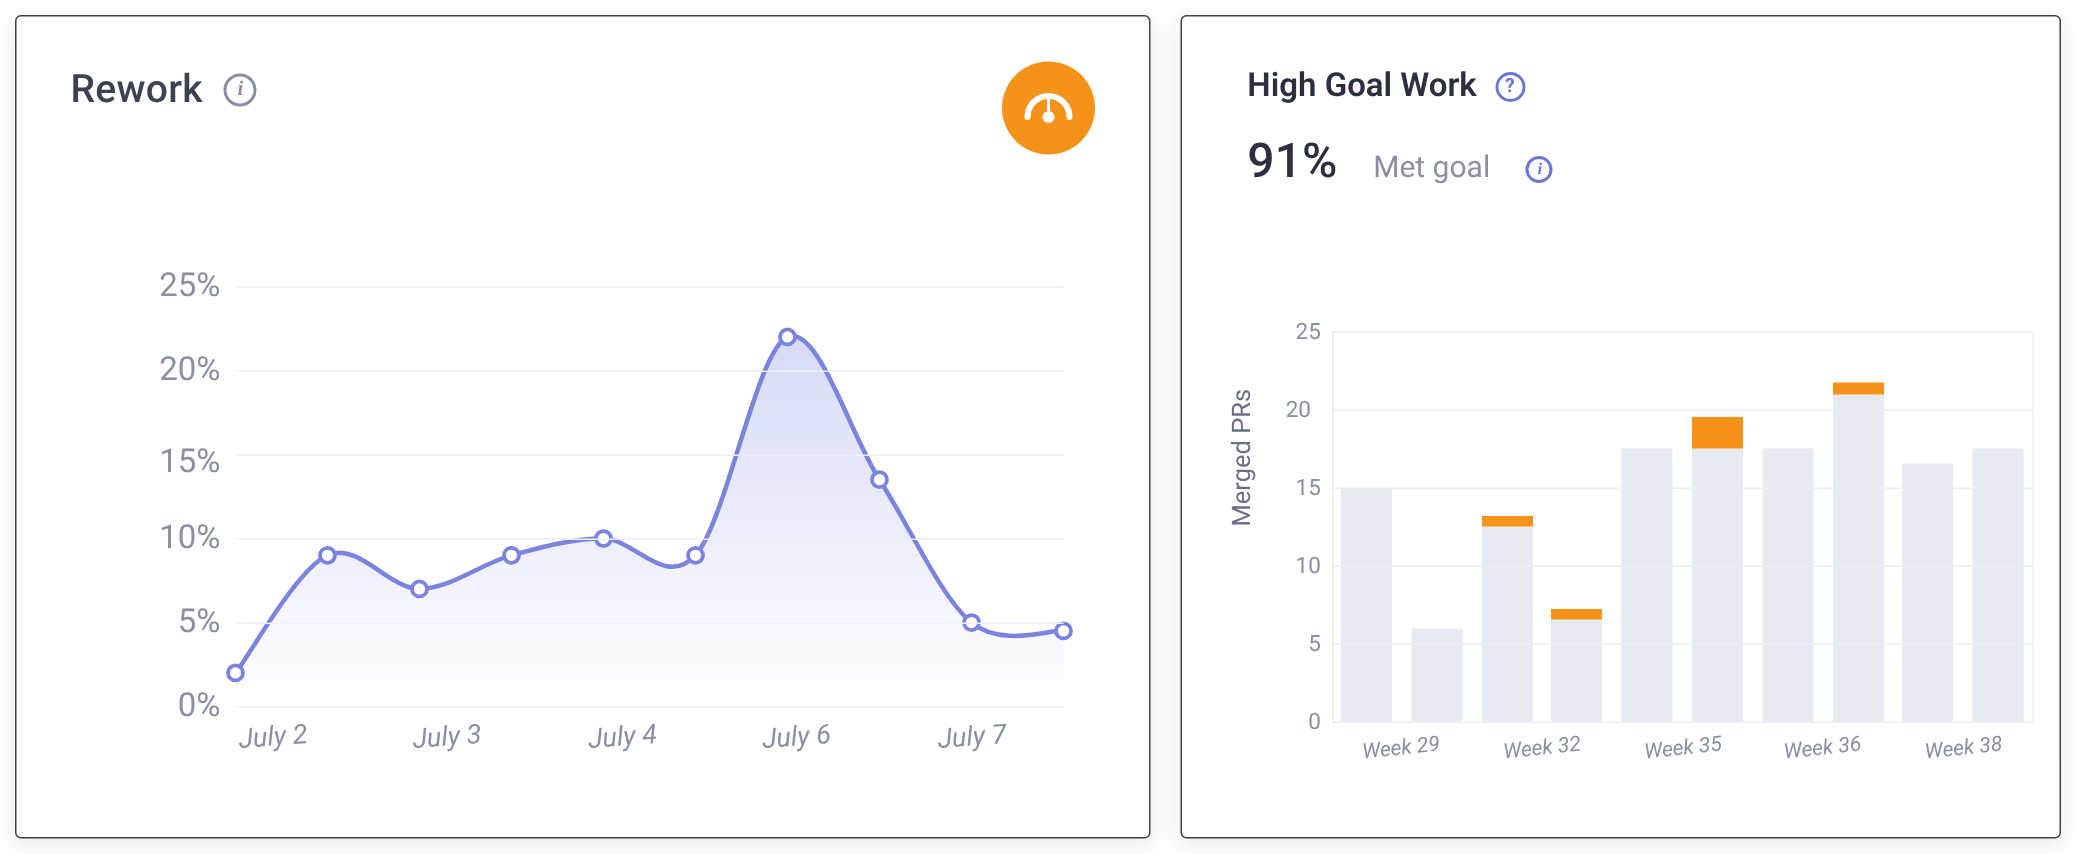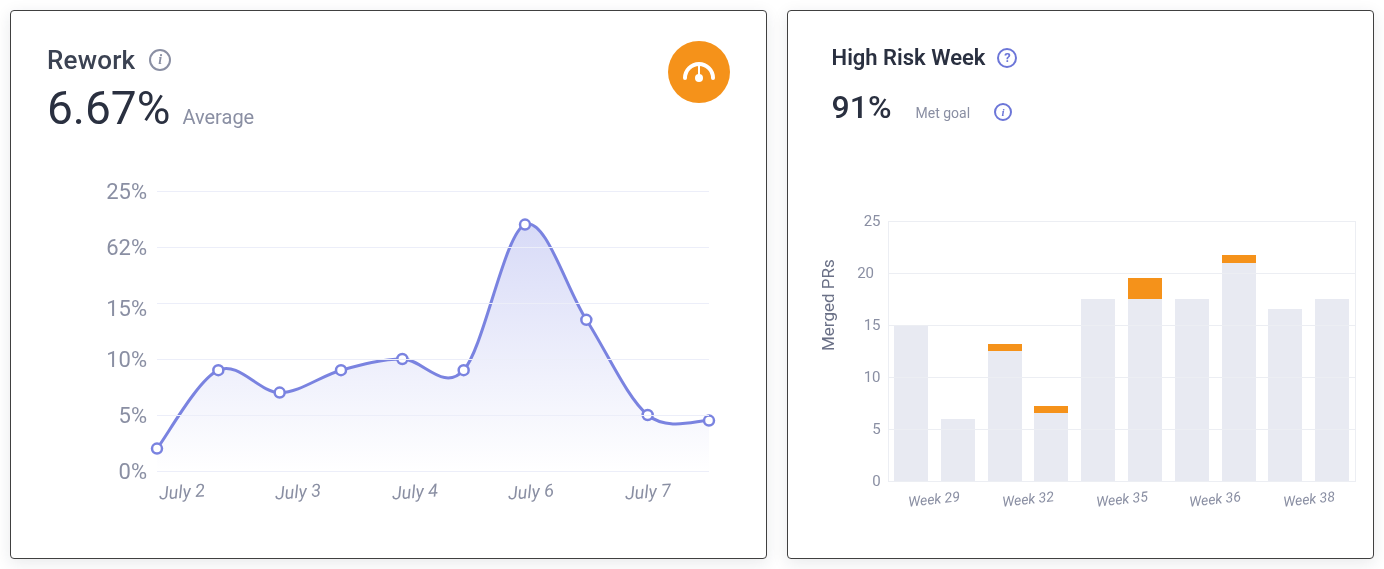--- a/index.html
+++ b/index.html
@@ -159,21 +159,21 @@
     align-items: baseline;
     gap: 24px;
     margin-top: 18px;
   }
   .right-value {
     font-size: 32px;
     font-weight: 500;
     color: #2a3040;
   }
   .right-value-label {
-    font-size: 14px;
+    font-size: 20px;
     color: #8a8fa3;
   }
   .info-icon-sm {
     width: 18px; height: 18px;
     border: 2px solid #6c76d8;
     border-radius: 50%;
     display: inline-flex;
     align-items: center;
     justify-content: center;
     color: #6c76d8;
@@ -255,24 +255,20 @@
 </head>
 <body>
 
 <div class="card card-left">
 
   <div class="left-title-row">
     <span class="left-title">Rework</span>
     <span class="info-icon">i</span>
   </div>
 
-  <div class="left-value-row">
-    <span class="left-value">6.67%</span>
-    <span class="left-value-label">Average</span>
-  </div>
 
   <div class="gauge-badge">
     <svg width="40" height="40" viewBox="0 0 40 40">
       <path d="M6 26 A14 14 0 0 1 34 26" fill="none" stroke="#fff" stroke-width="4" stroke-linecap="round"></path>
       <circle cx="20" cy="26" r="4" fill="#fff"></circle>
       <rect x="19" y="12" width="2" height="12" fill="#fff" rx="1"></rect>
     </svg>
   </div>
 
   <div class="line-chart" id="line-chart">
@@ -299,36 +295,36 @@
         </svg>
       </div>
   <div class="y-tick" style="top: 280px;">0%</div>
       <div class="grid-h" style="top: 280px;"></div>
       <div class="y-tick" style="top: 224px;">5%</div>
       <div class="grid-h" style="top: 224px;"></div>
       <div class="y-tick" style="top: 168px;">10%</div>
       <div class="grid-h" style="top: 168px;"></div>
       <div class="y-tick" style="top: 117px;">15%</div>
       <div class="grid-h" style="top: 112px;"></div>
-      <div class="y-tick" style="top: 56px;">62%</div>
+      <div class="y-tick" style="top: 56px;">20%</div>
       <div class="grid-h" style="top: 56px;"></div>
       <div class="y-tick" style="top: 0px;">25%</div>
       <div class="grid-h" style="top: 0px;"></div>
       <div class="x-tick" style="left: 82.5333px;">July 2</div>
       <div class="x-tick" style="left: 199.067px;">July 3</div>
       <div class="x-tick" style="left: 315.6px;">July 4</div>
       <div class="x-tick" style="left: 432.133px;">July 6</div>
       <div class="x-tick" style="left: 548.667px;">July 7</div>
     </div>
 </div>
 
 <div class="card card-right">
 
   <div class="right-title-row">
-    <span class="right-title">High Risk Week</span>
+    <span class="right-title">High Goal Work</span>
     <span class="q-icon">?</span>
   </div>
 
 
   <div class="right-value-row">
     <span class="right-value">91%</span>
     <span class="right-value-label">Met goal</span>
     <span class="info-icon-sm">i</span>
   </div>
 

